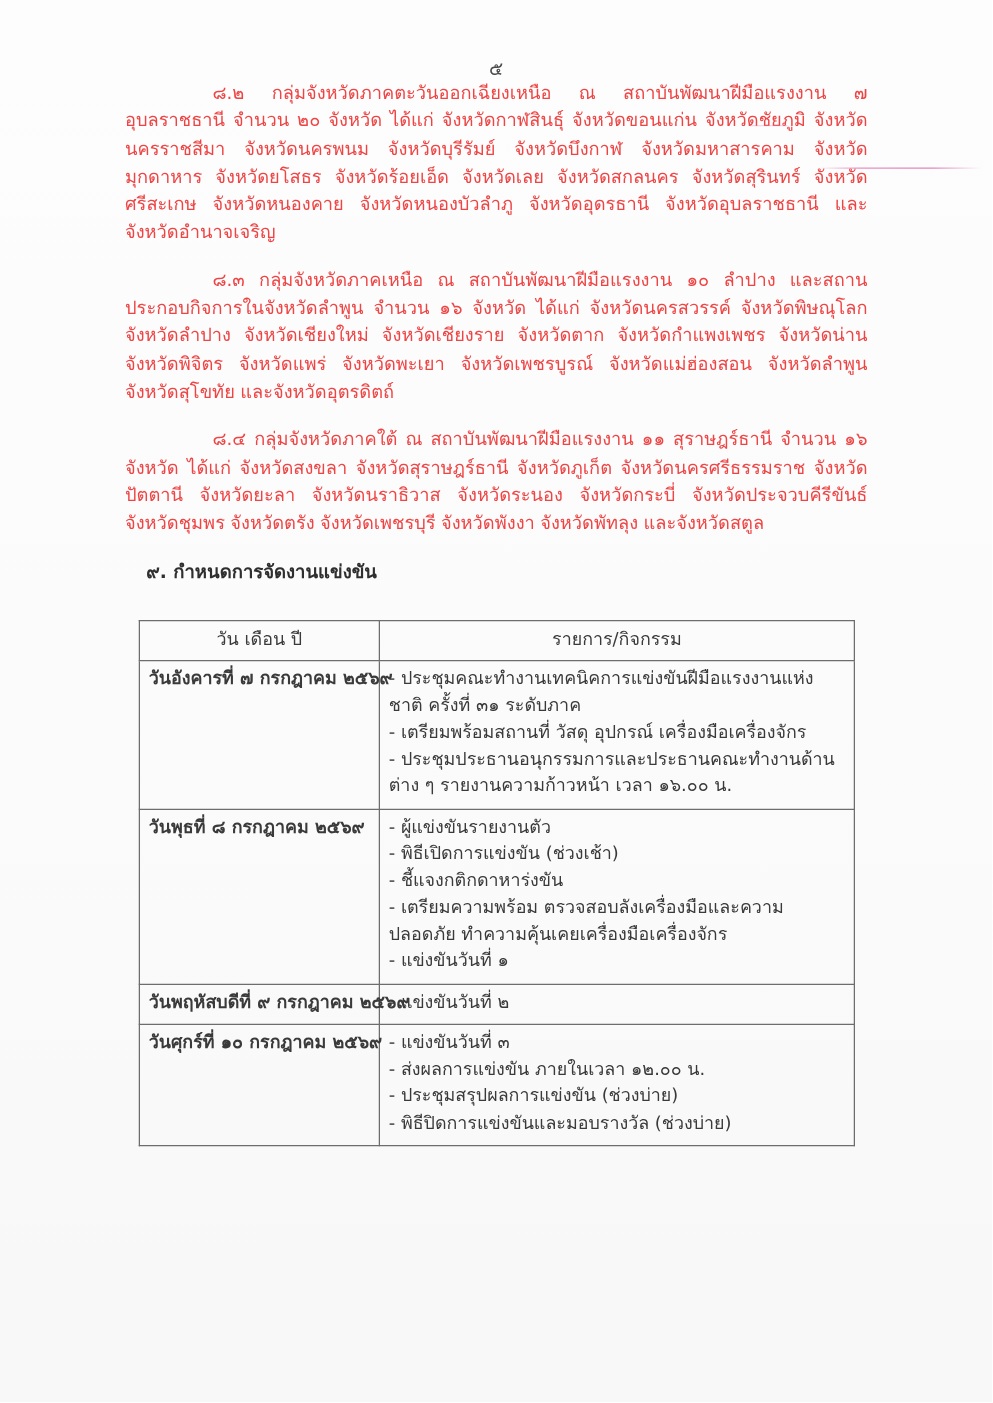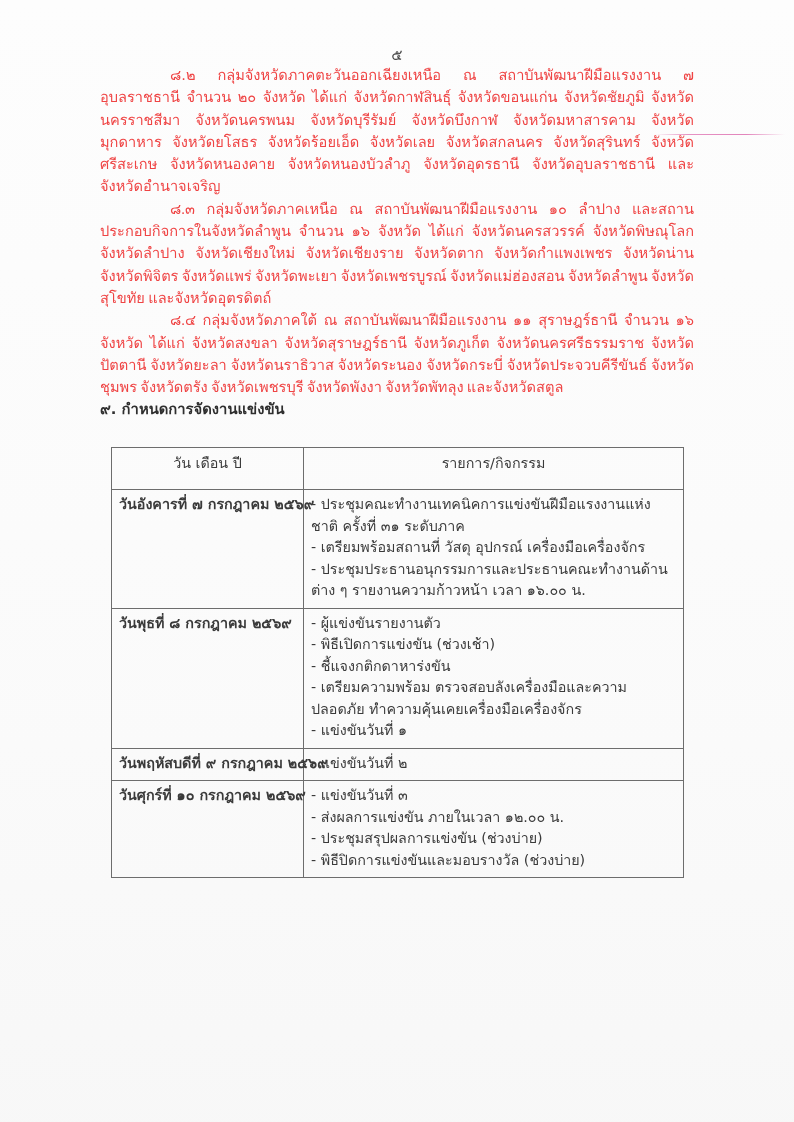--- a/index.html
+++ b/index.html
@@ -55,25 +55,24 @@
     color: #ef4444;
     text-align: justify;
     text-justify: inter-word;
     word-spacing: -0.3px;
     letter-spacing: 0px;
   }
   p.para.indent {
     text-indent: 70px;
   }
   p.para.gap {
-    margin-top: 0px;
-    font-family: Liberation Serif, serif;
+    margin-top: 16px;
   }
   .heading {
-    margin: 0;
+    margin: 17px;
     font-size: 14.8px;
     line-height: 22.3px;
     color: #2f2f2f;
     font-weight: 700;
   }
   
   .artifact-line {
     position: absolute;
     left: 655px;
     top: 134px;
@@ -109,21 +108,21 @@
   table.schedule td {
     border: 1px solid #6d6d6d;
     vertical-align: top;
     padding: 4px 7px 6px 7px;
     line-height: 21.5px;
   }
   table.schedule th {
     text-align: center;
     font-weight: 400;
     padding-top: 5px;
-    padding-bottom: 15px;
+    padding-bottom: 5px;
   }
   col.c-date { width: 192px; }
   col.c-act  { width: 380px; }
   td.date-cell {
     white-space: nowrap;
     padding-left: 8px;
     font-weight: bold;
   }
   td.act-cell ul {
     margin: 0;

